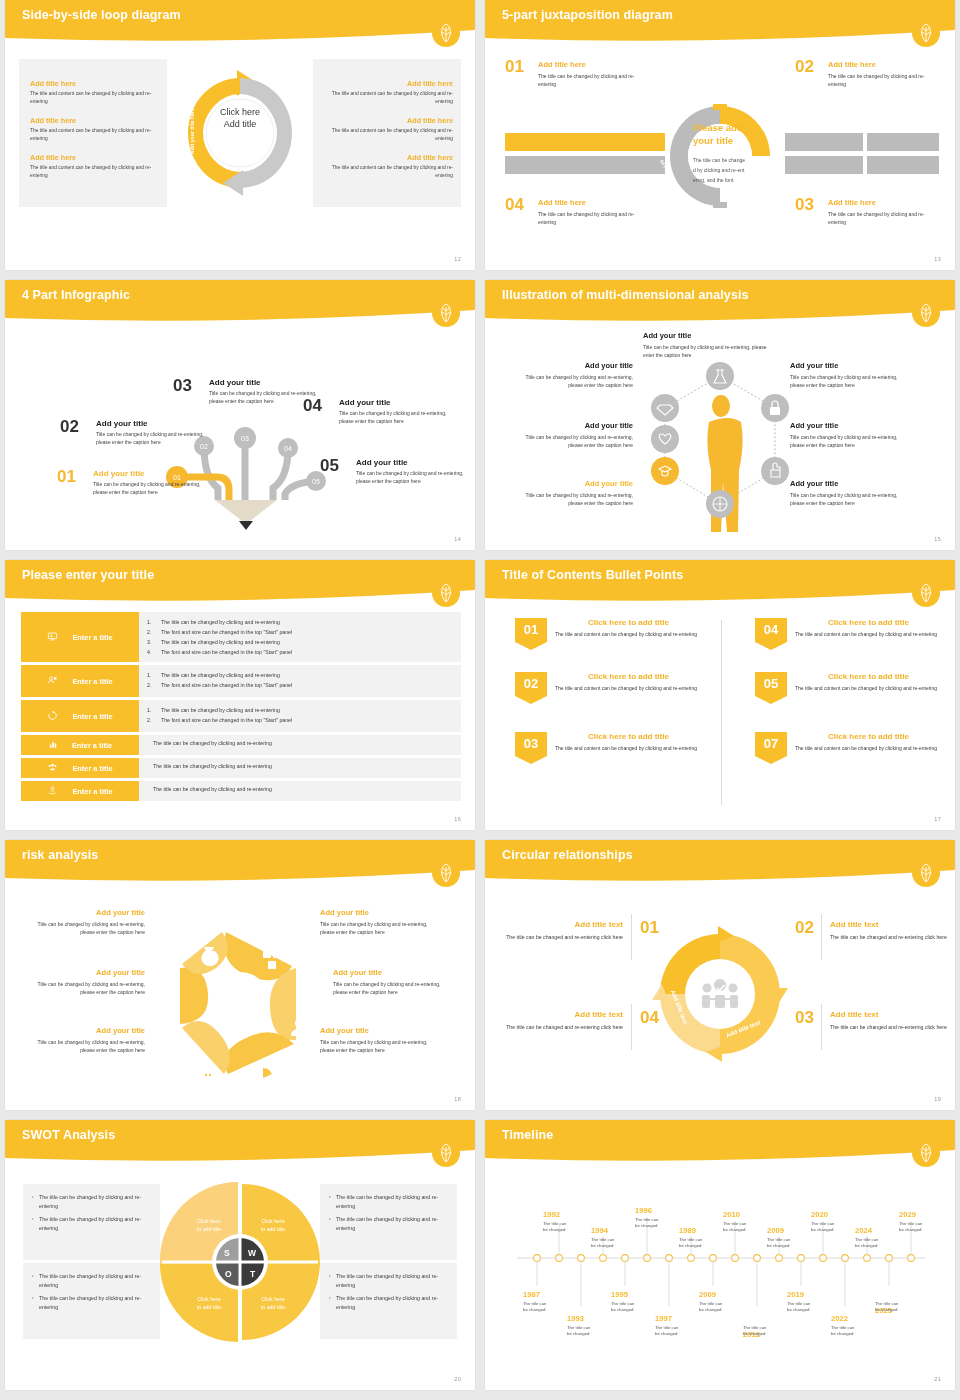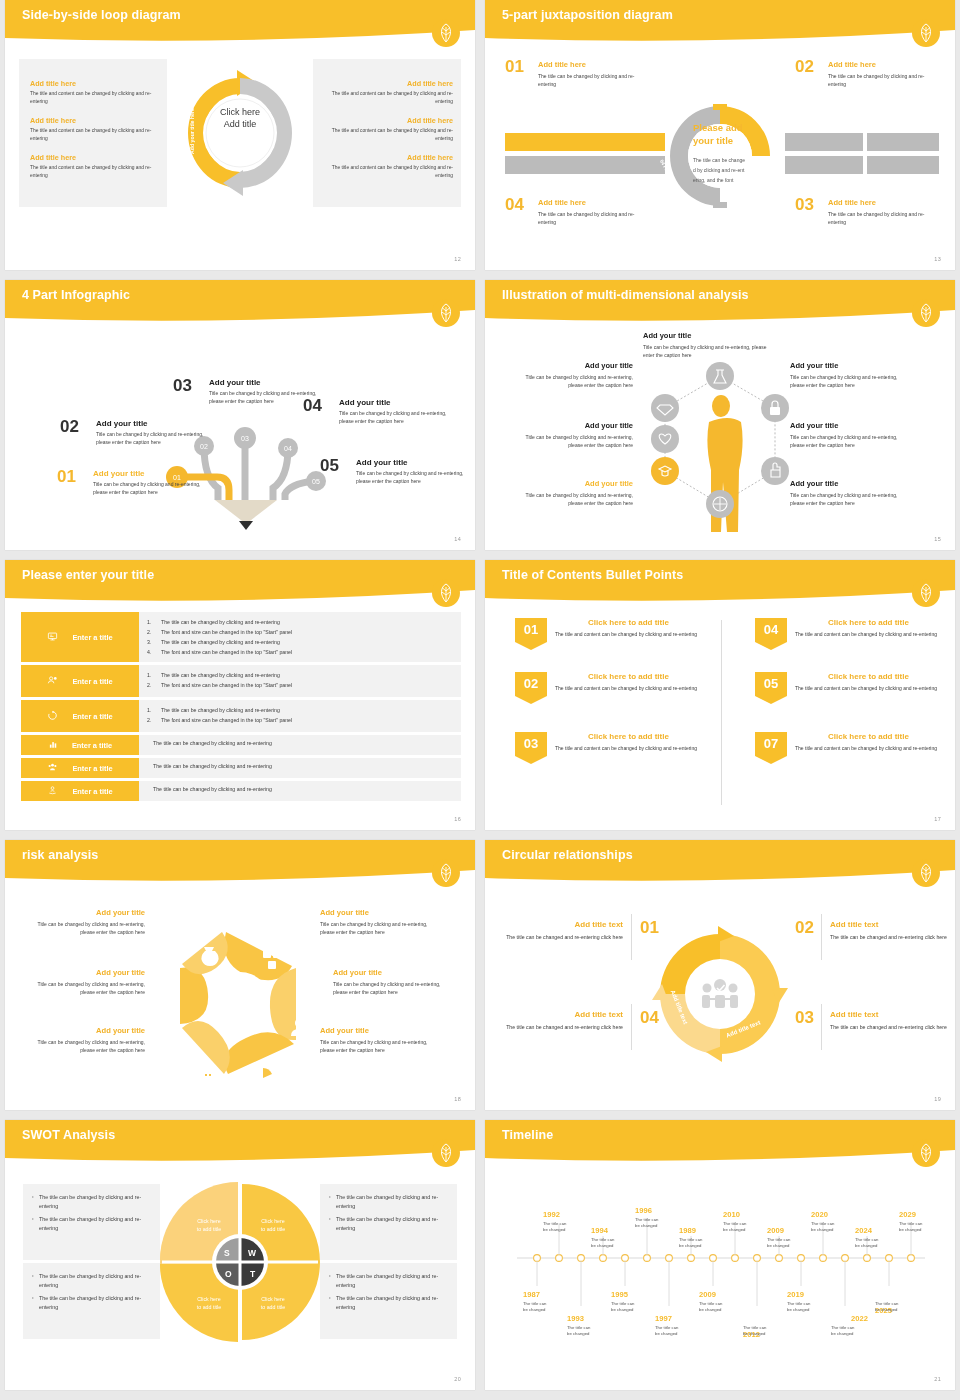--- a/index.html
+++ b/index.html
@@ -906,21 +906,21 @@
       <div class="tl-year" style="left:126px;top:124px;">1995</div>
       <div class="tl-desc" style="left:126px;top:135px;"><span>The title can</span><br><span>be changed</span></div>
       <div class="tl-year" style="left:170px;top:148px;">1997</div>
       <div class="tl-desc" style="left:170px;top:159px;"><span>The title can</span><br><span>be changed</span></div>
       <div class="tl-year" style="left:214px;top:124px;">2009</div>
       <div class="tl-desc" style="left:214px;top:135px;"><span>The title can</span><br><span>be changed</span></div>
       <div class="tl-year" style="left:258px;top:164px;">2012</div>
       <div class="tl-desc" style="left:258px;top:159px;"><span>The title can</span><br><span>be changed</span></div>
       <div class="tl-year" style="left:302px;top:124px;">2019</div>
       <div class="tl-desc" style="left:302px;top:135px;"><span>The title can</span><br><span>be changed</span></div>
-      <div class="tl-year" style="left:366px;top:148px;">2022</div>
+      <div class="tl-year" style="left:346px;top:148px;">2022</div>
       <div class="tl-desc" style="left:346px;top:159px;"><span>The title can</span><br><span>be changed</span></div>
       <div class="tl-year" style="left:390px;top:124px;margin-top:16px;">2025</div>
       <div class="tl-desc" style="left:390px;top:135px;"><span>The title can</span><br><span>be changed</span></div>
     </div>
     <div class="pagenum">21</div>
   </div>
 
 </div>
 
 </body></html>

